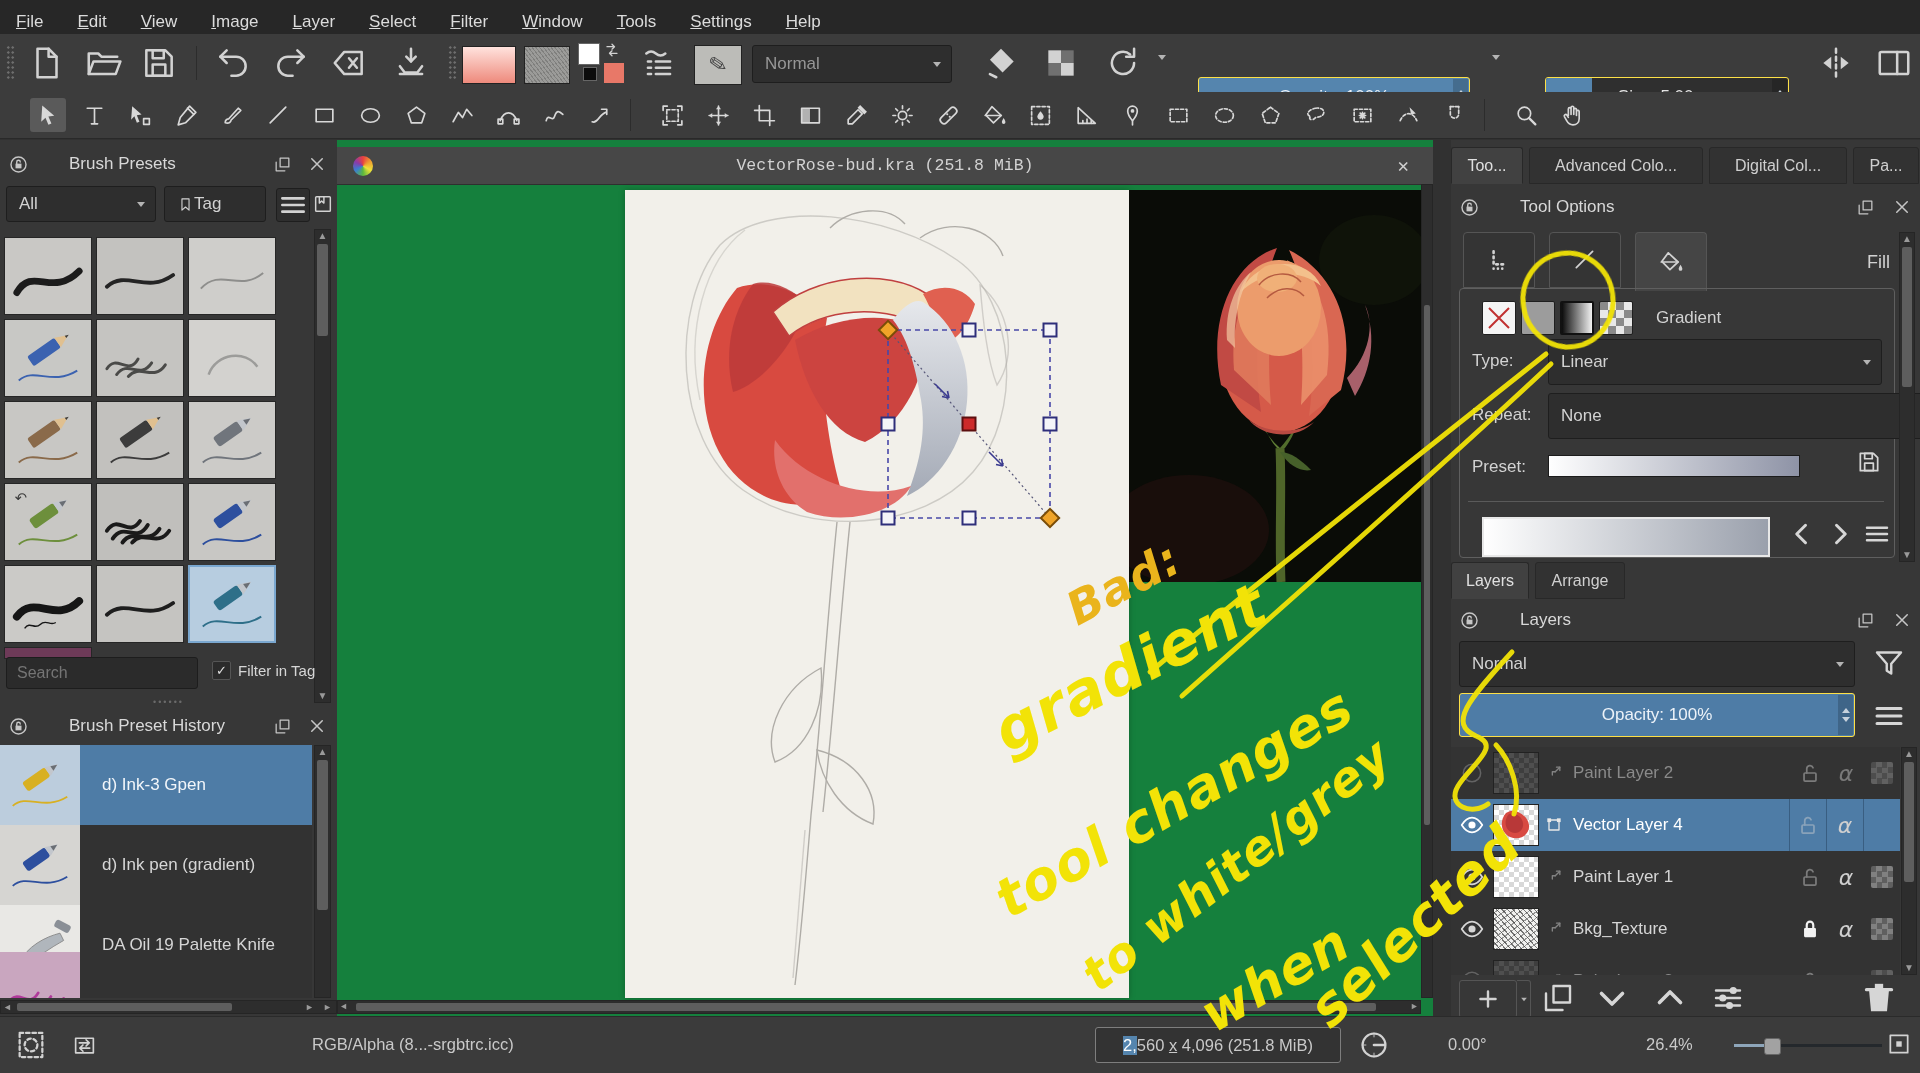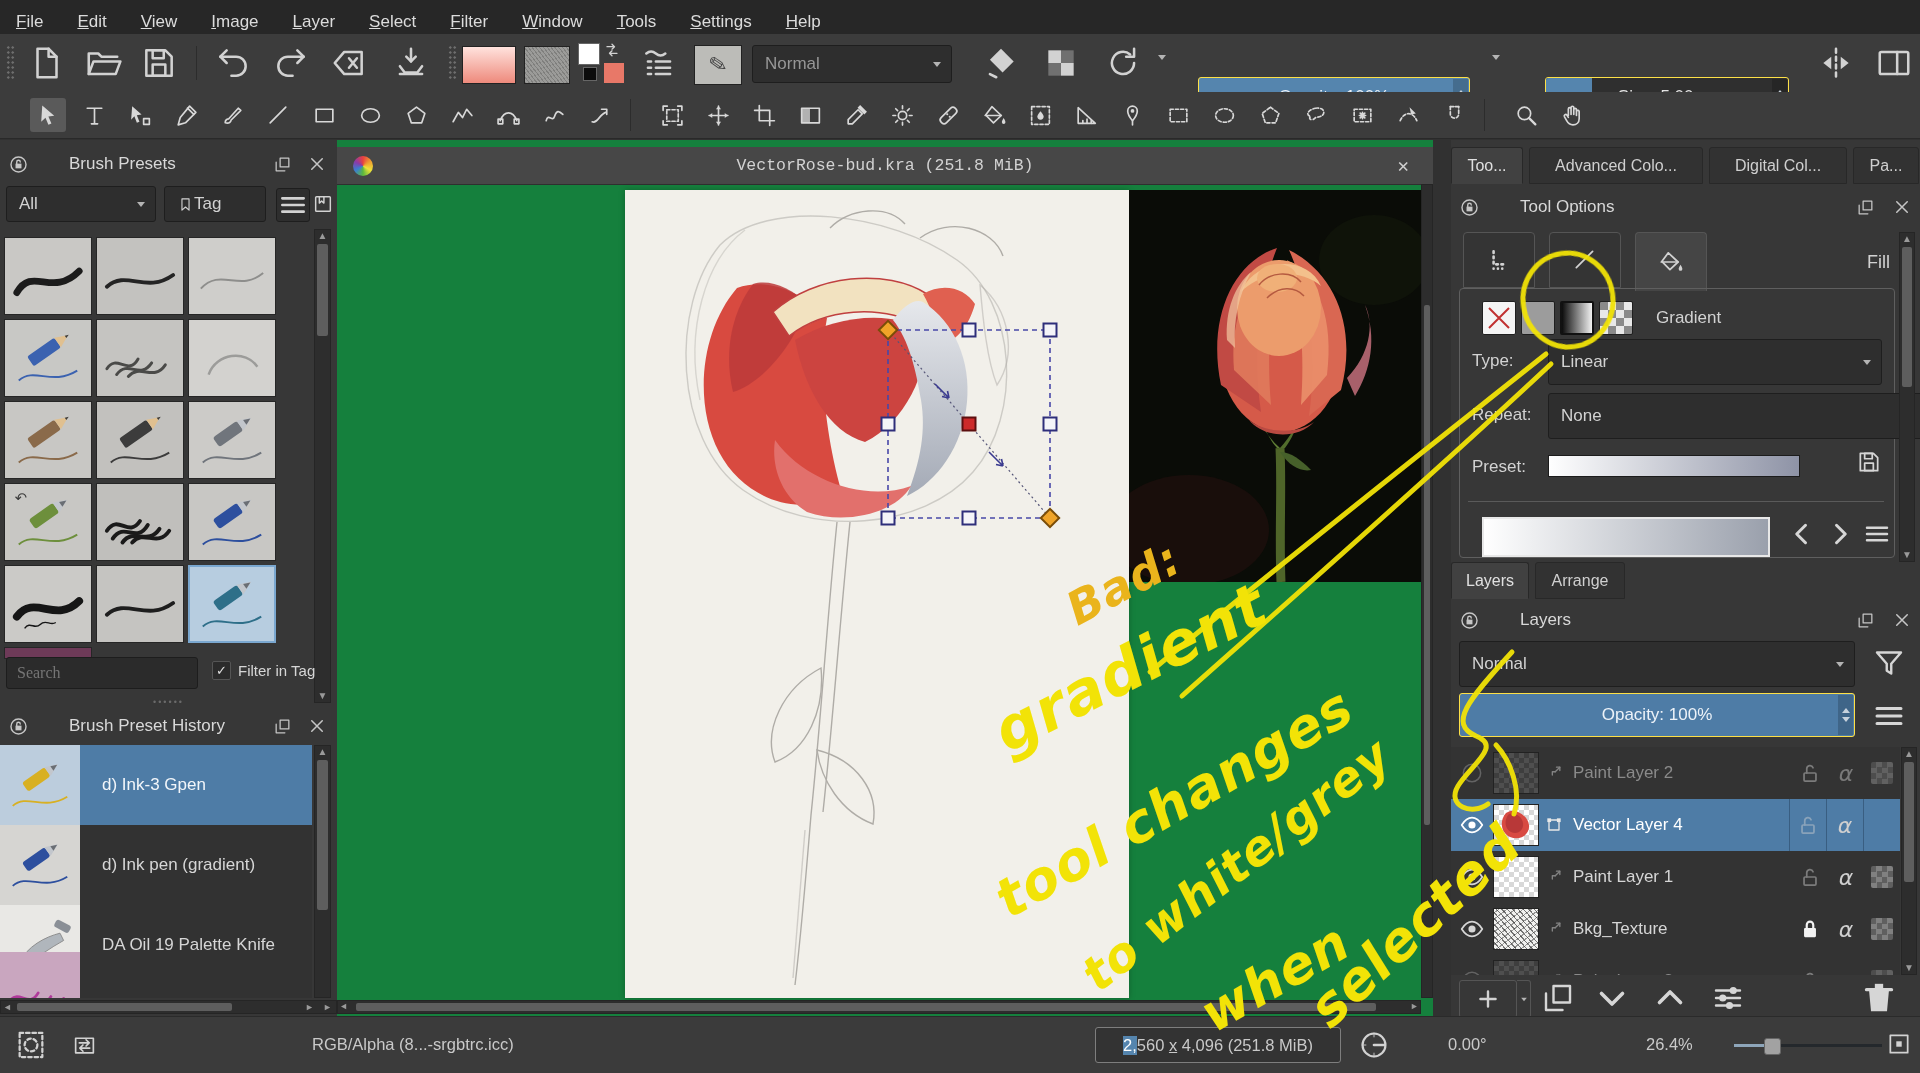--- a/index.html
+++ b/index.html
@@ -564,21 +564,21 @@
             <path d="M14 62 C30 48 48 68 74 52" stroke="#2e6f89" stroke-width="2" fill="none"></path>
           </svg></div>
         <div class="bcell" style="left: 4px; top: 418px; height: 12px; background: rgb(110, 58, 88);"></div>
       </div>
     <div class="sbar" style="left:314px;top:89px;width:17px;height:474px">
       <span class="sarrow" style="top:0">▲</span>
       <div class="handle" style="top:14px;height:92px"></div>
       <span class="sarrow" style="bottom:0">▼</span>
     </div>
 
-    <input class="abs" style="left: 6px; top: 517px; width: 192px; height: 32px; background: rgb(43, 43, 43); border: 1px solid rgb(29, 29, 29); border-radius: 3px; color: rgb(207, 207, 207); font-size: 16px; padding: 0px 10px; box-sizing: border-box; font-family: Liberation Serif, serif;" placeholder="Search">
+    <input class="abs" style="left: 6px; top: 517px; width: 192px; height: 32px; background: rgb(43, 43, 43); border: 1px solid rgb(29, 29, 29); border-radius: 3px; color: rgb(207, 207, 207); font-size: 16px; padding: 0px 10px; box-sizing: border-box; font-family: Liberation Sans, sans-serif;" placeholder="Search">
     <div class="abs" style="left:212px;top:521px;display:flex;align-items:center;gap:7px">
       <span style="width:17px;height:17px;background:#2b2b2b;border:1px solid #555;border-radius:2px;color:#e0e0e0;font-size:13px;display:flex;align-items:center;justify-content:center">✓</span>
       <span style="font-size:15px">Filter in Tag</span>
     </div>
 
     <div class="abs" style="left:0;top:557px;width:337px;height:10px;display:flex;align-items:center;justify-content:center">
       <span style="color:#6a6a6a;font-size:9px;letter-spacing:2px">••••••</span>
     </div>
 
     <div class="docker-header" style="left:0;top:569px;width:337px;height:34px">

